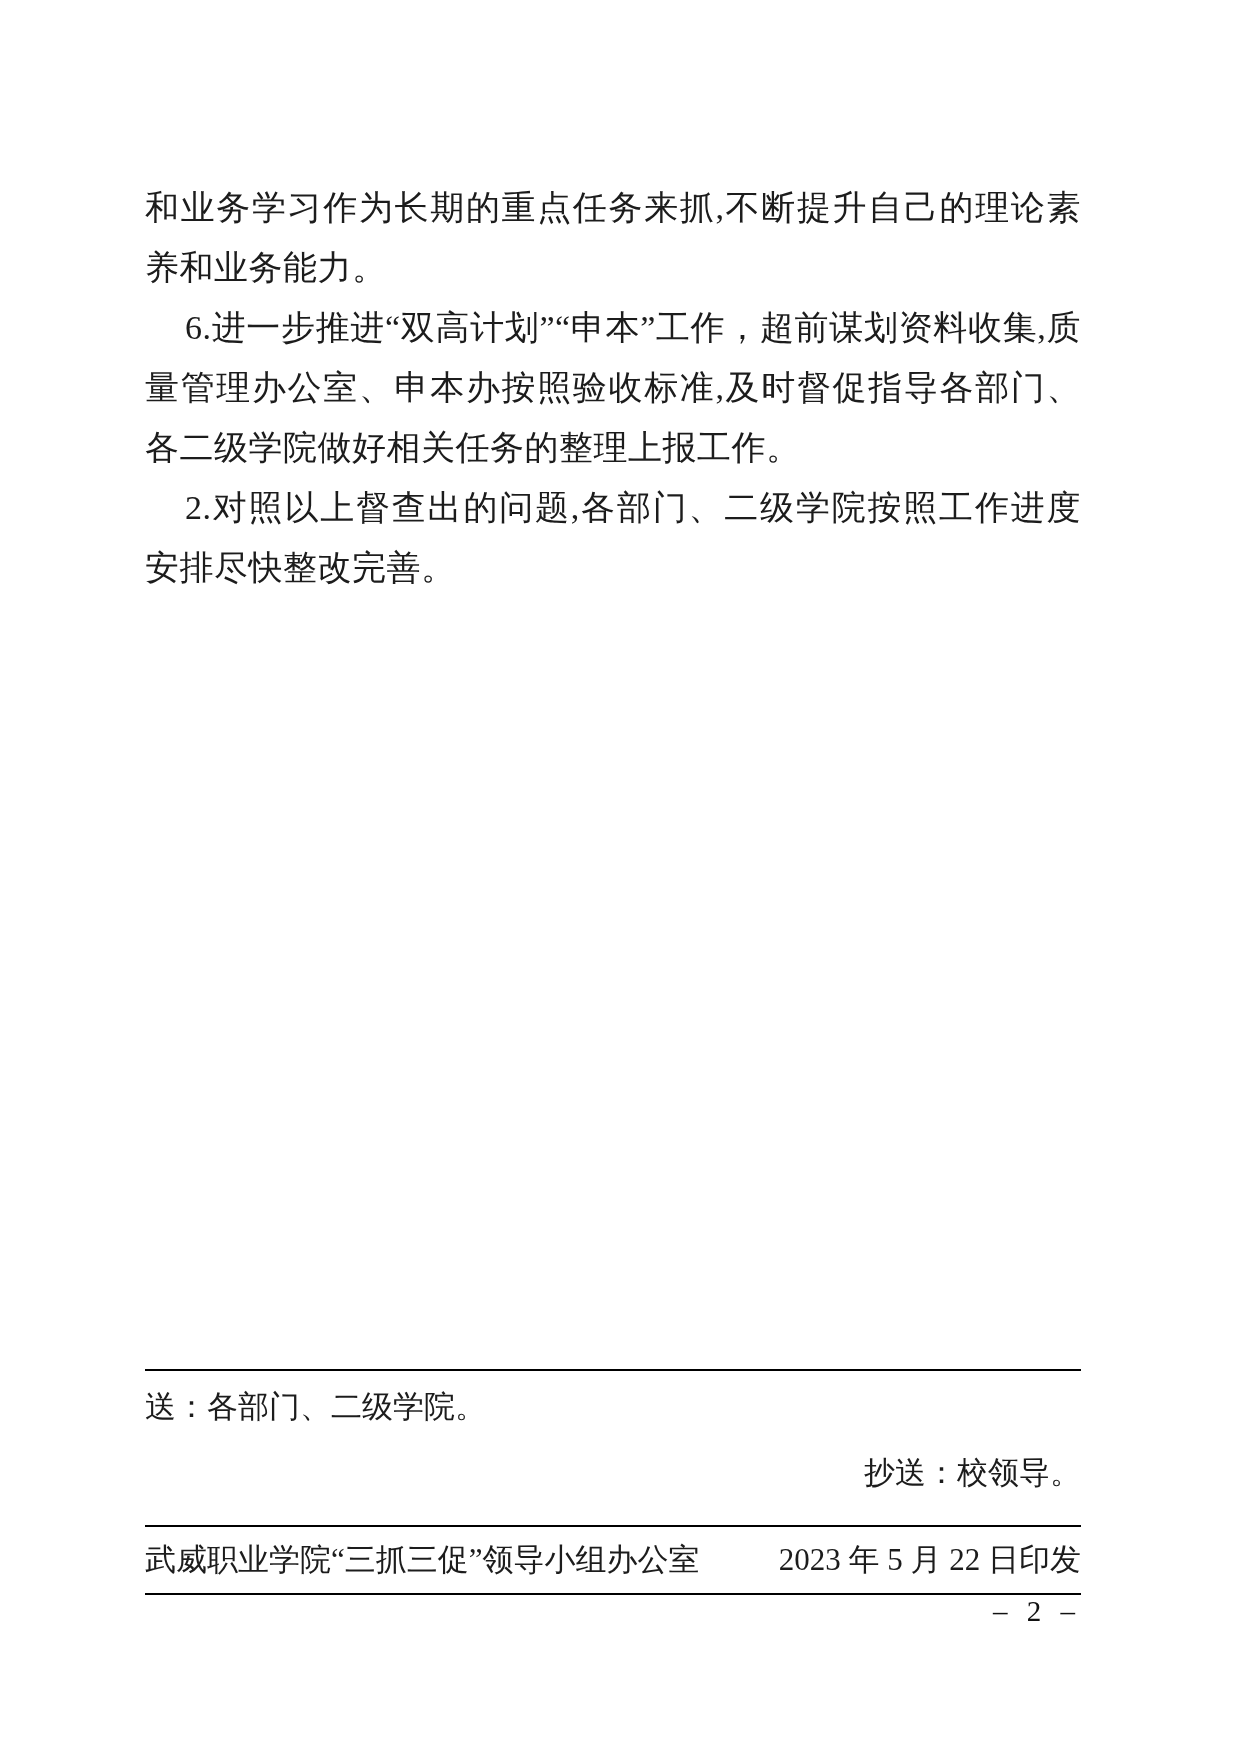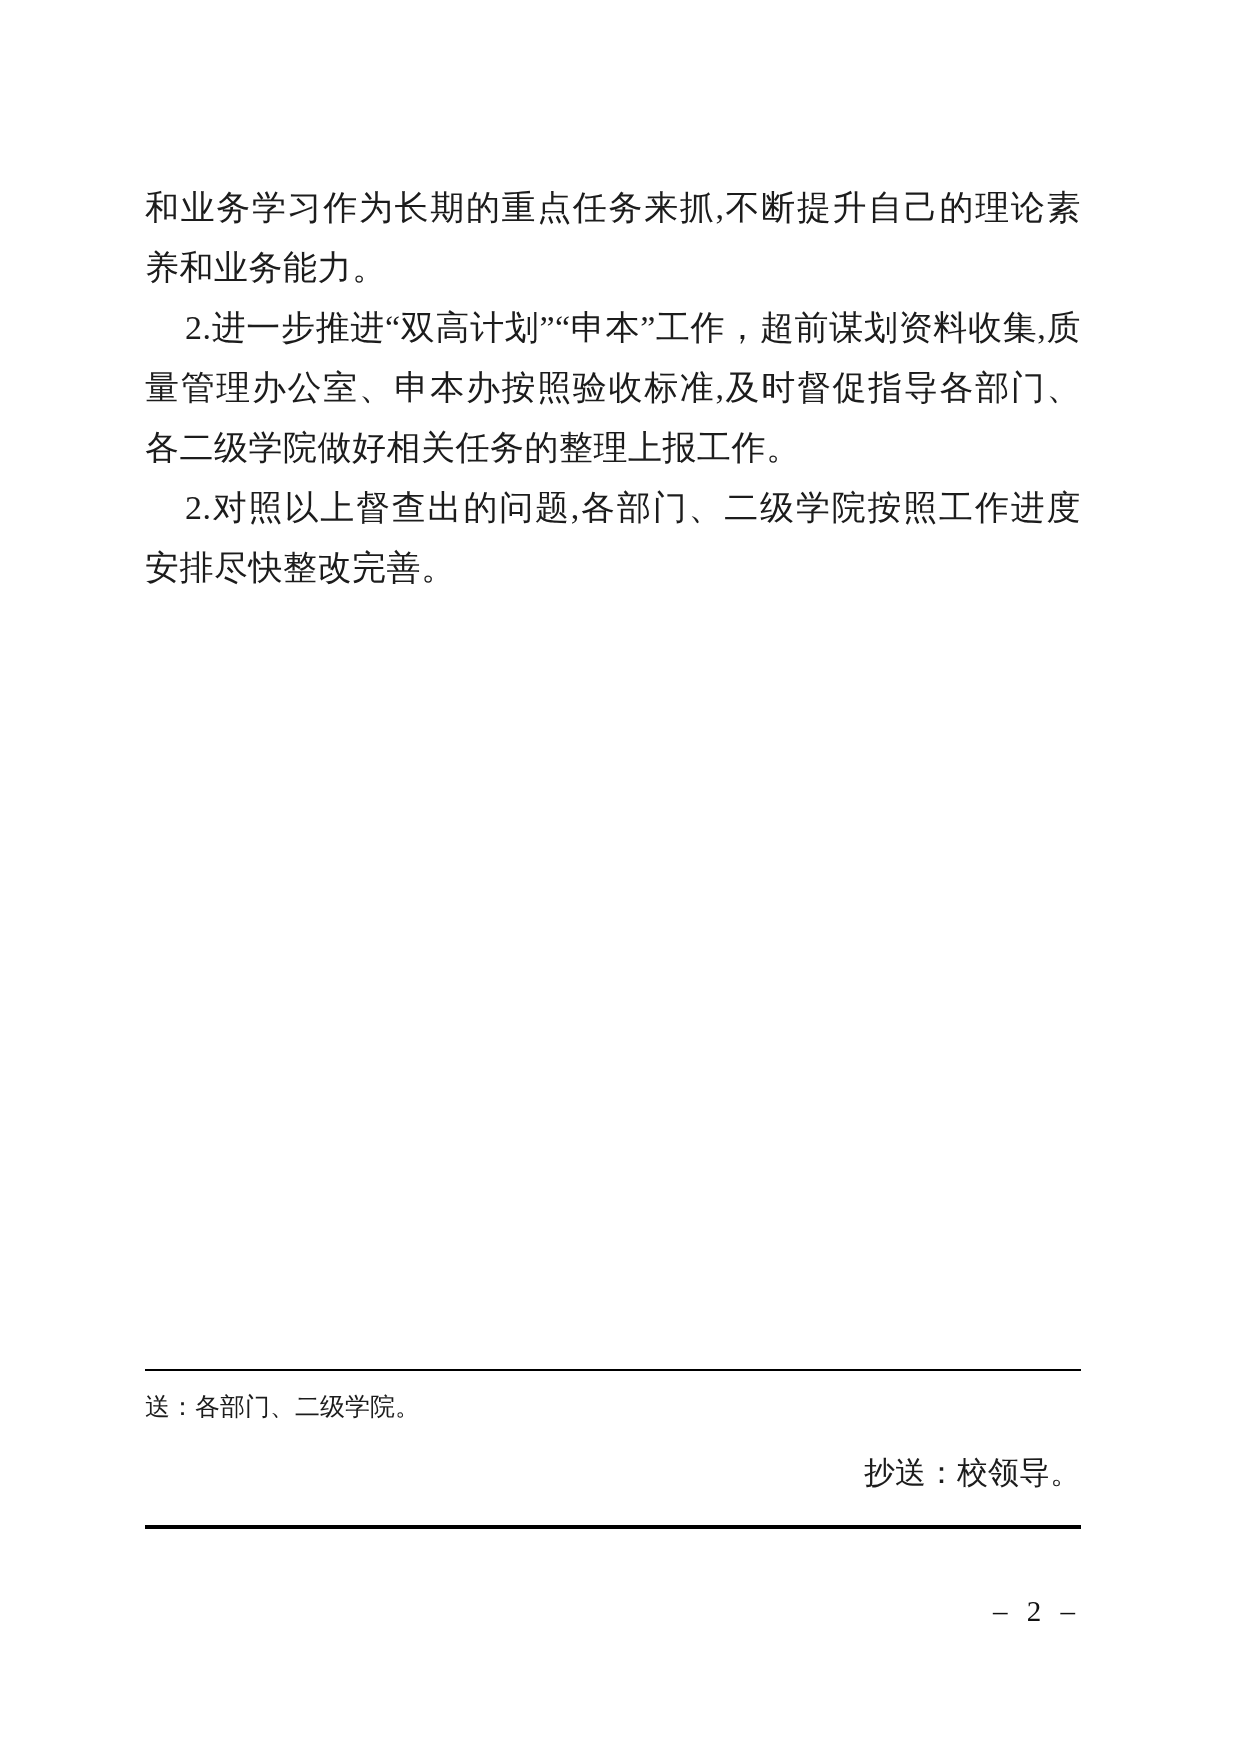--- a/index.html
+++ b/index.html
@@ -43,21 +43,21 @@
   .rule {
     width: 100%;
     height: 0;
     border-top: 2px solid #000000;
   }
   .rule.thick {
     border-top-width: 2px;
   }
   .send-line {
     margin-top: 16px;
-    font-size: 25px;
+    font-size: 31px;
     line-height: 40px;
   }
   .cc-line {
     margin-top: 26px;
     font-size: 31px;
     line-height: 40px;
     text-align: right;
   }
   .rule.mid {
     margin-top: 32px;
@@ -83,32 +83,36 @@
     color: #111111;
   }
 </style>
 </head>
 <body>
 
 <div class="page">
 
   <main class="body-text">
     <p class="para">和业务学习作为长期的重点任务来抓,不断提升自己的理论素养和业务能力。</p>
-    <p class="para indent">2.进一步推进“双高计划”“申本”工作，超前谋划资料收集,质量管理办公室、申本办按照验收标准,及时督促指导各部门、各二级学院做好相关任务的整理上报工作。</p>
+    <p class="para indent">6.进一步推进“双高计划”“申本”工作，超前谋划资料收集,质量管理办公室、申本办按照验收标准,及时督促指导各部门、各二级学院做好相关任务的整理上报工作。</p>
     <p class="para indent">2.对照以上督查出的问题,各部门、二级学院按照工作进度安排尽快整改完善。</p>
   </main>
 
   <footer class="docinfo">
     <div class="rule"></div>
 
     <div class="send-line">送：各部门、二级学院。</div>
 
     <div class="cc-line">抄送：校领导。</div>
 
     <div class="rule mid"></div>
 
+    <div class="issue-line">
+      <span>武威职业学院“三抓三促”领导小组办公室</span>
+      <span>2023 年 5 月 22 日印发</span>
+    </div>
 
     <div class="rule thick"></div>
   </footer>
 
   <div class="page-number">– 2 –</div>
 
 </div>
 
 </body></html>

